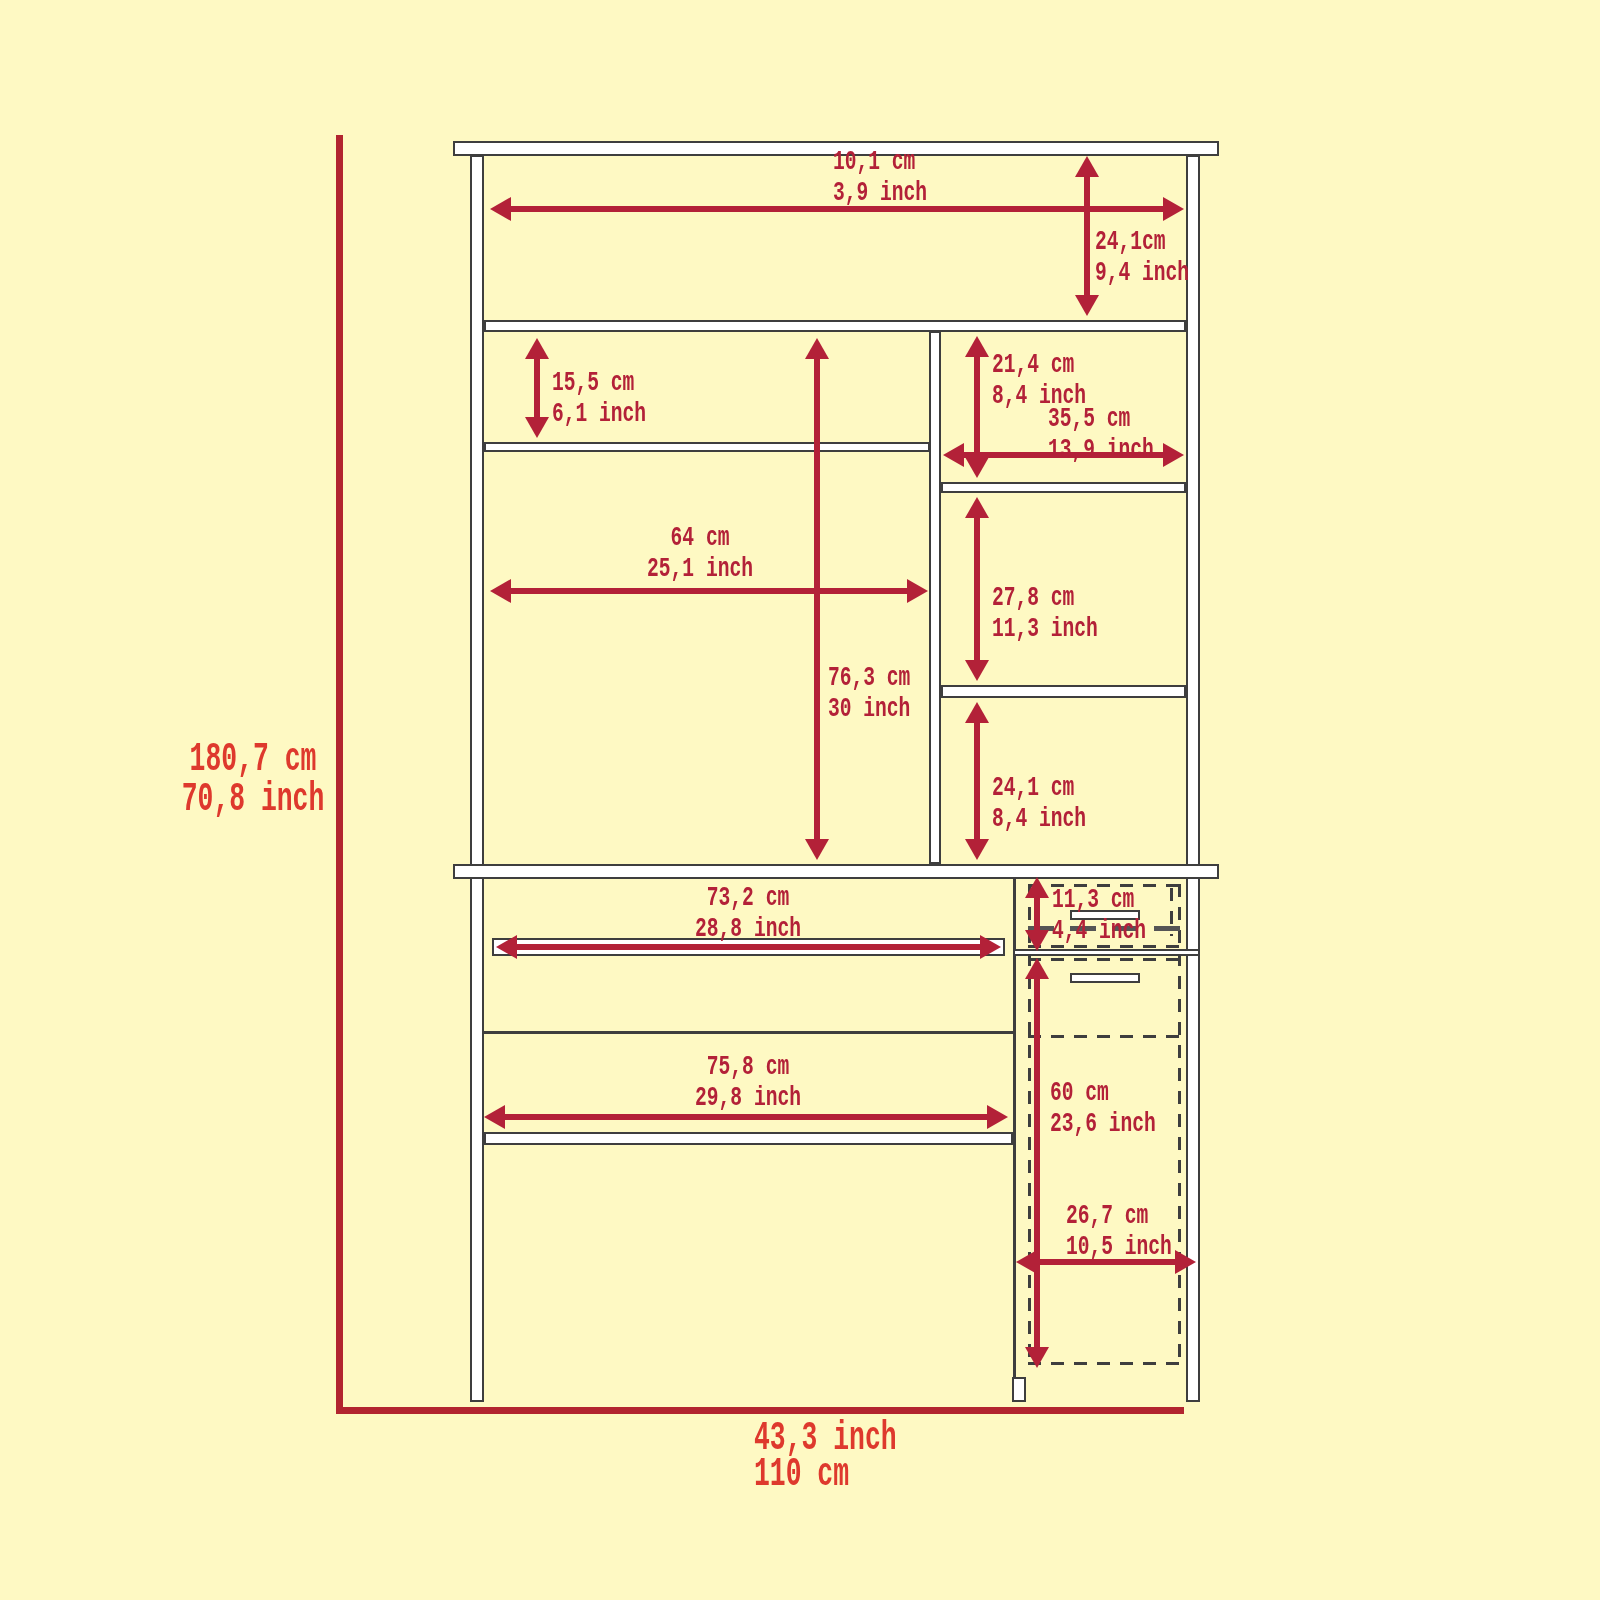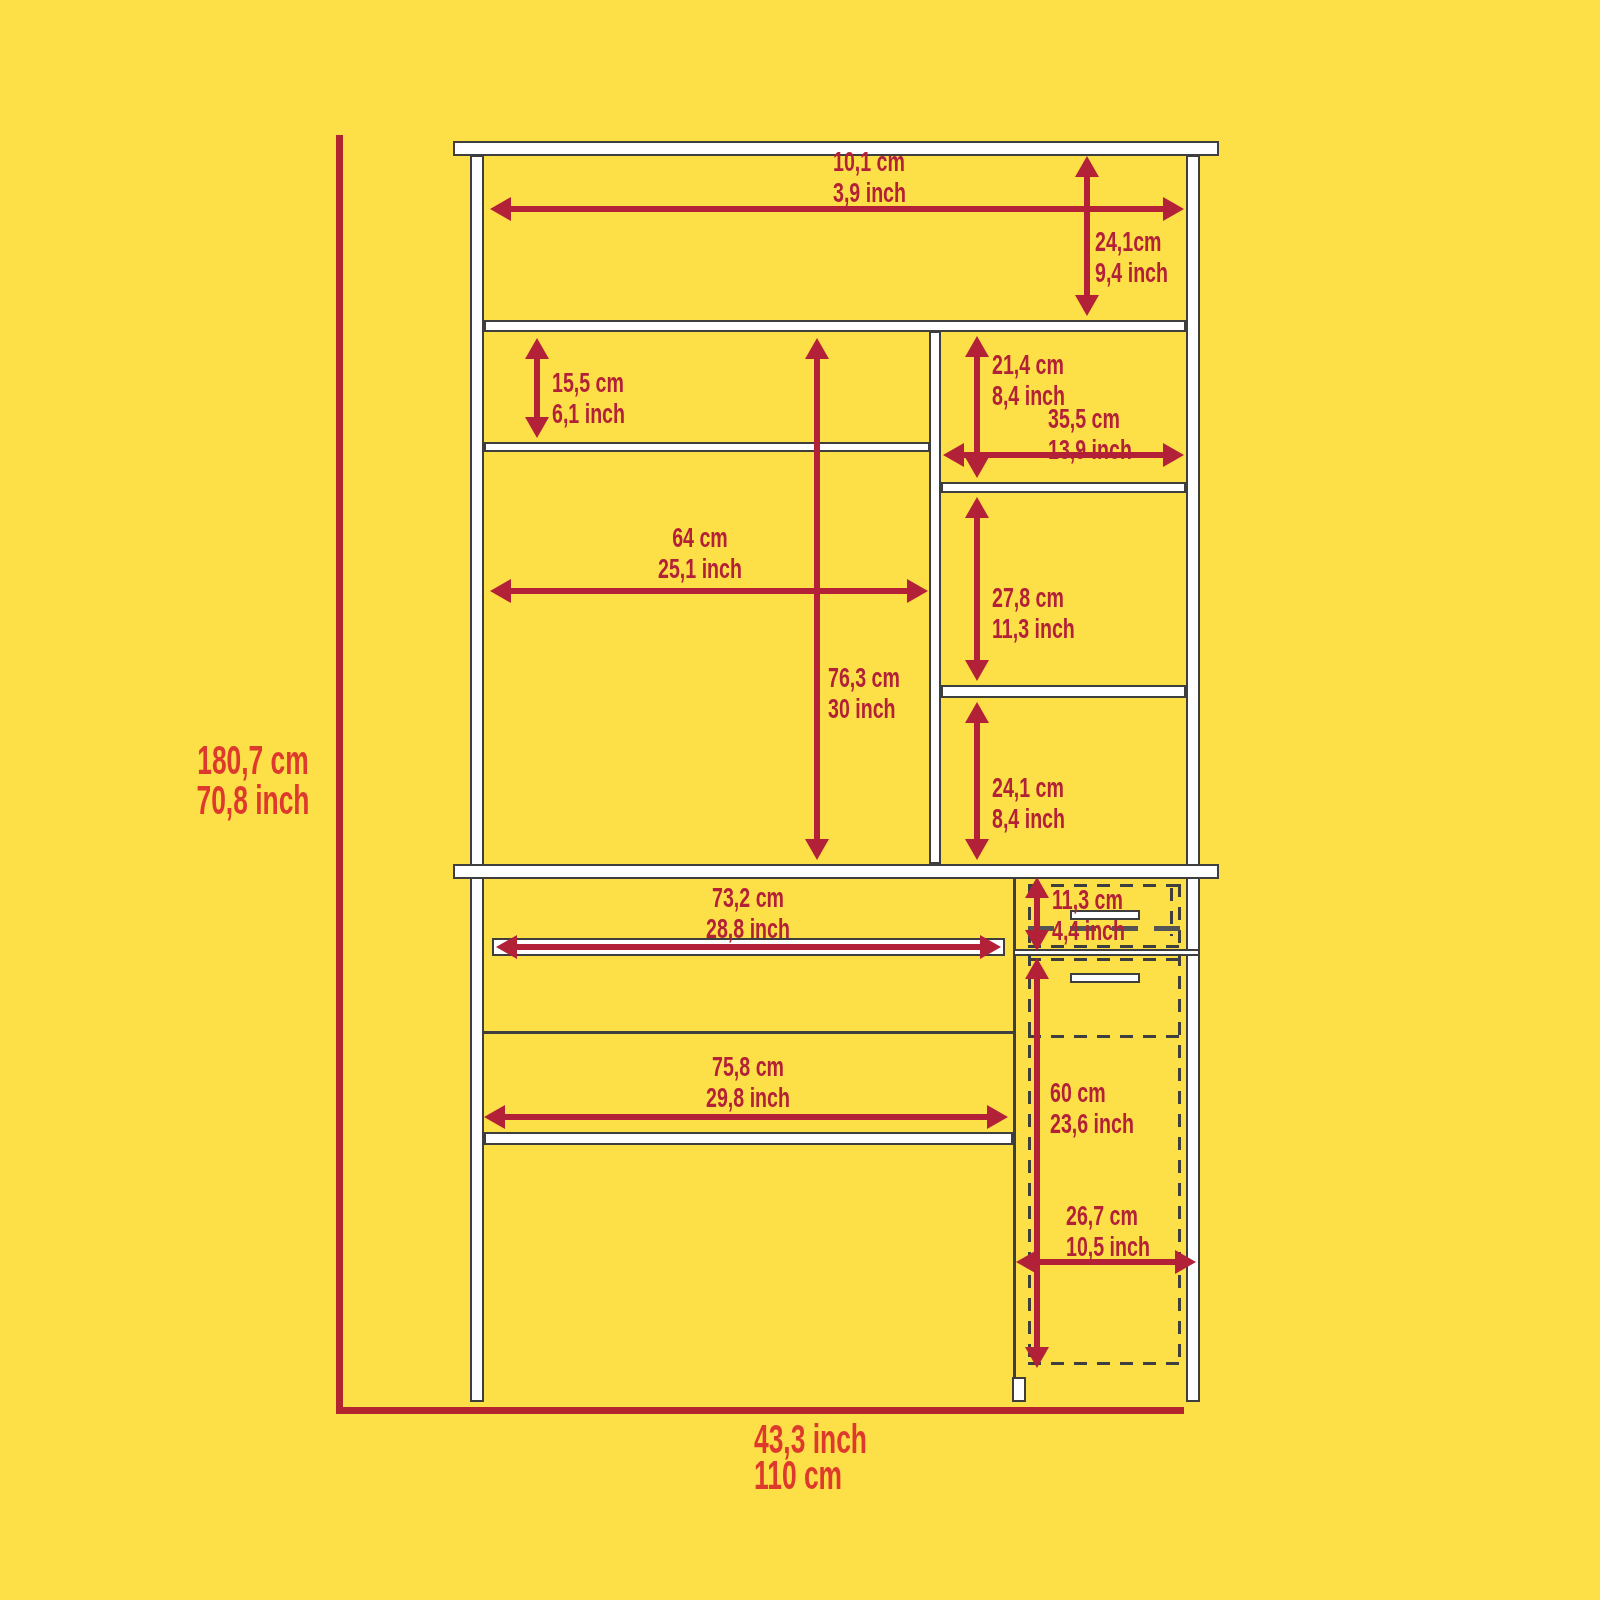--- a/index.html
+++ b/index.html
@@ -1,17 +1,17 @@
 <!DOCTYPE html>
 <html><head>
 <meta charset="utf-8">
 <style>
   html,body{margin:0;padding:0;background:#fff;}
-  .stage{position:relative;width:1600px;height:1600px;background:#fde047;overflow:hidden;
-         font-family:Liberation Sans, sans-serif;}
+  .stage{position:relative;width:1600px;height:1600px;background:#fef9c3;overflow:hidden;
+         font-family:Liberation Mono, monospace;}
   
   .board{position:absolute;background:#fff;border:2.5px solid #3e3e3e;box-sizing:border-box;}
   .lineh{position:absolute;background:#3e3e3e;height:2.5px;}
   .linev{position:absolute;background:#3e3e3e;width:2.5px;}
   .dashx{position:absolute;height:2.5px;
          background:repeating-linear-gradient(90deg,#3e3e3e 0 13px,transparent 13px 23px);}
   .dashy{position:absolute;width:2.5px;
          background:repeating-linear-gradient(180deg,#3e3e3e 0 13px,transparent 13px 23px);}
   .dashthick{position:absolute;height:5px;
          background:repeating-linear-gradient(90deg,#555 0 26px,transparent 26px 42px);}

